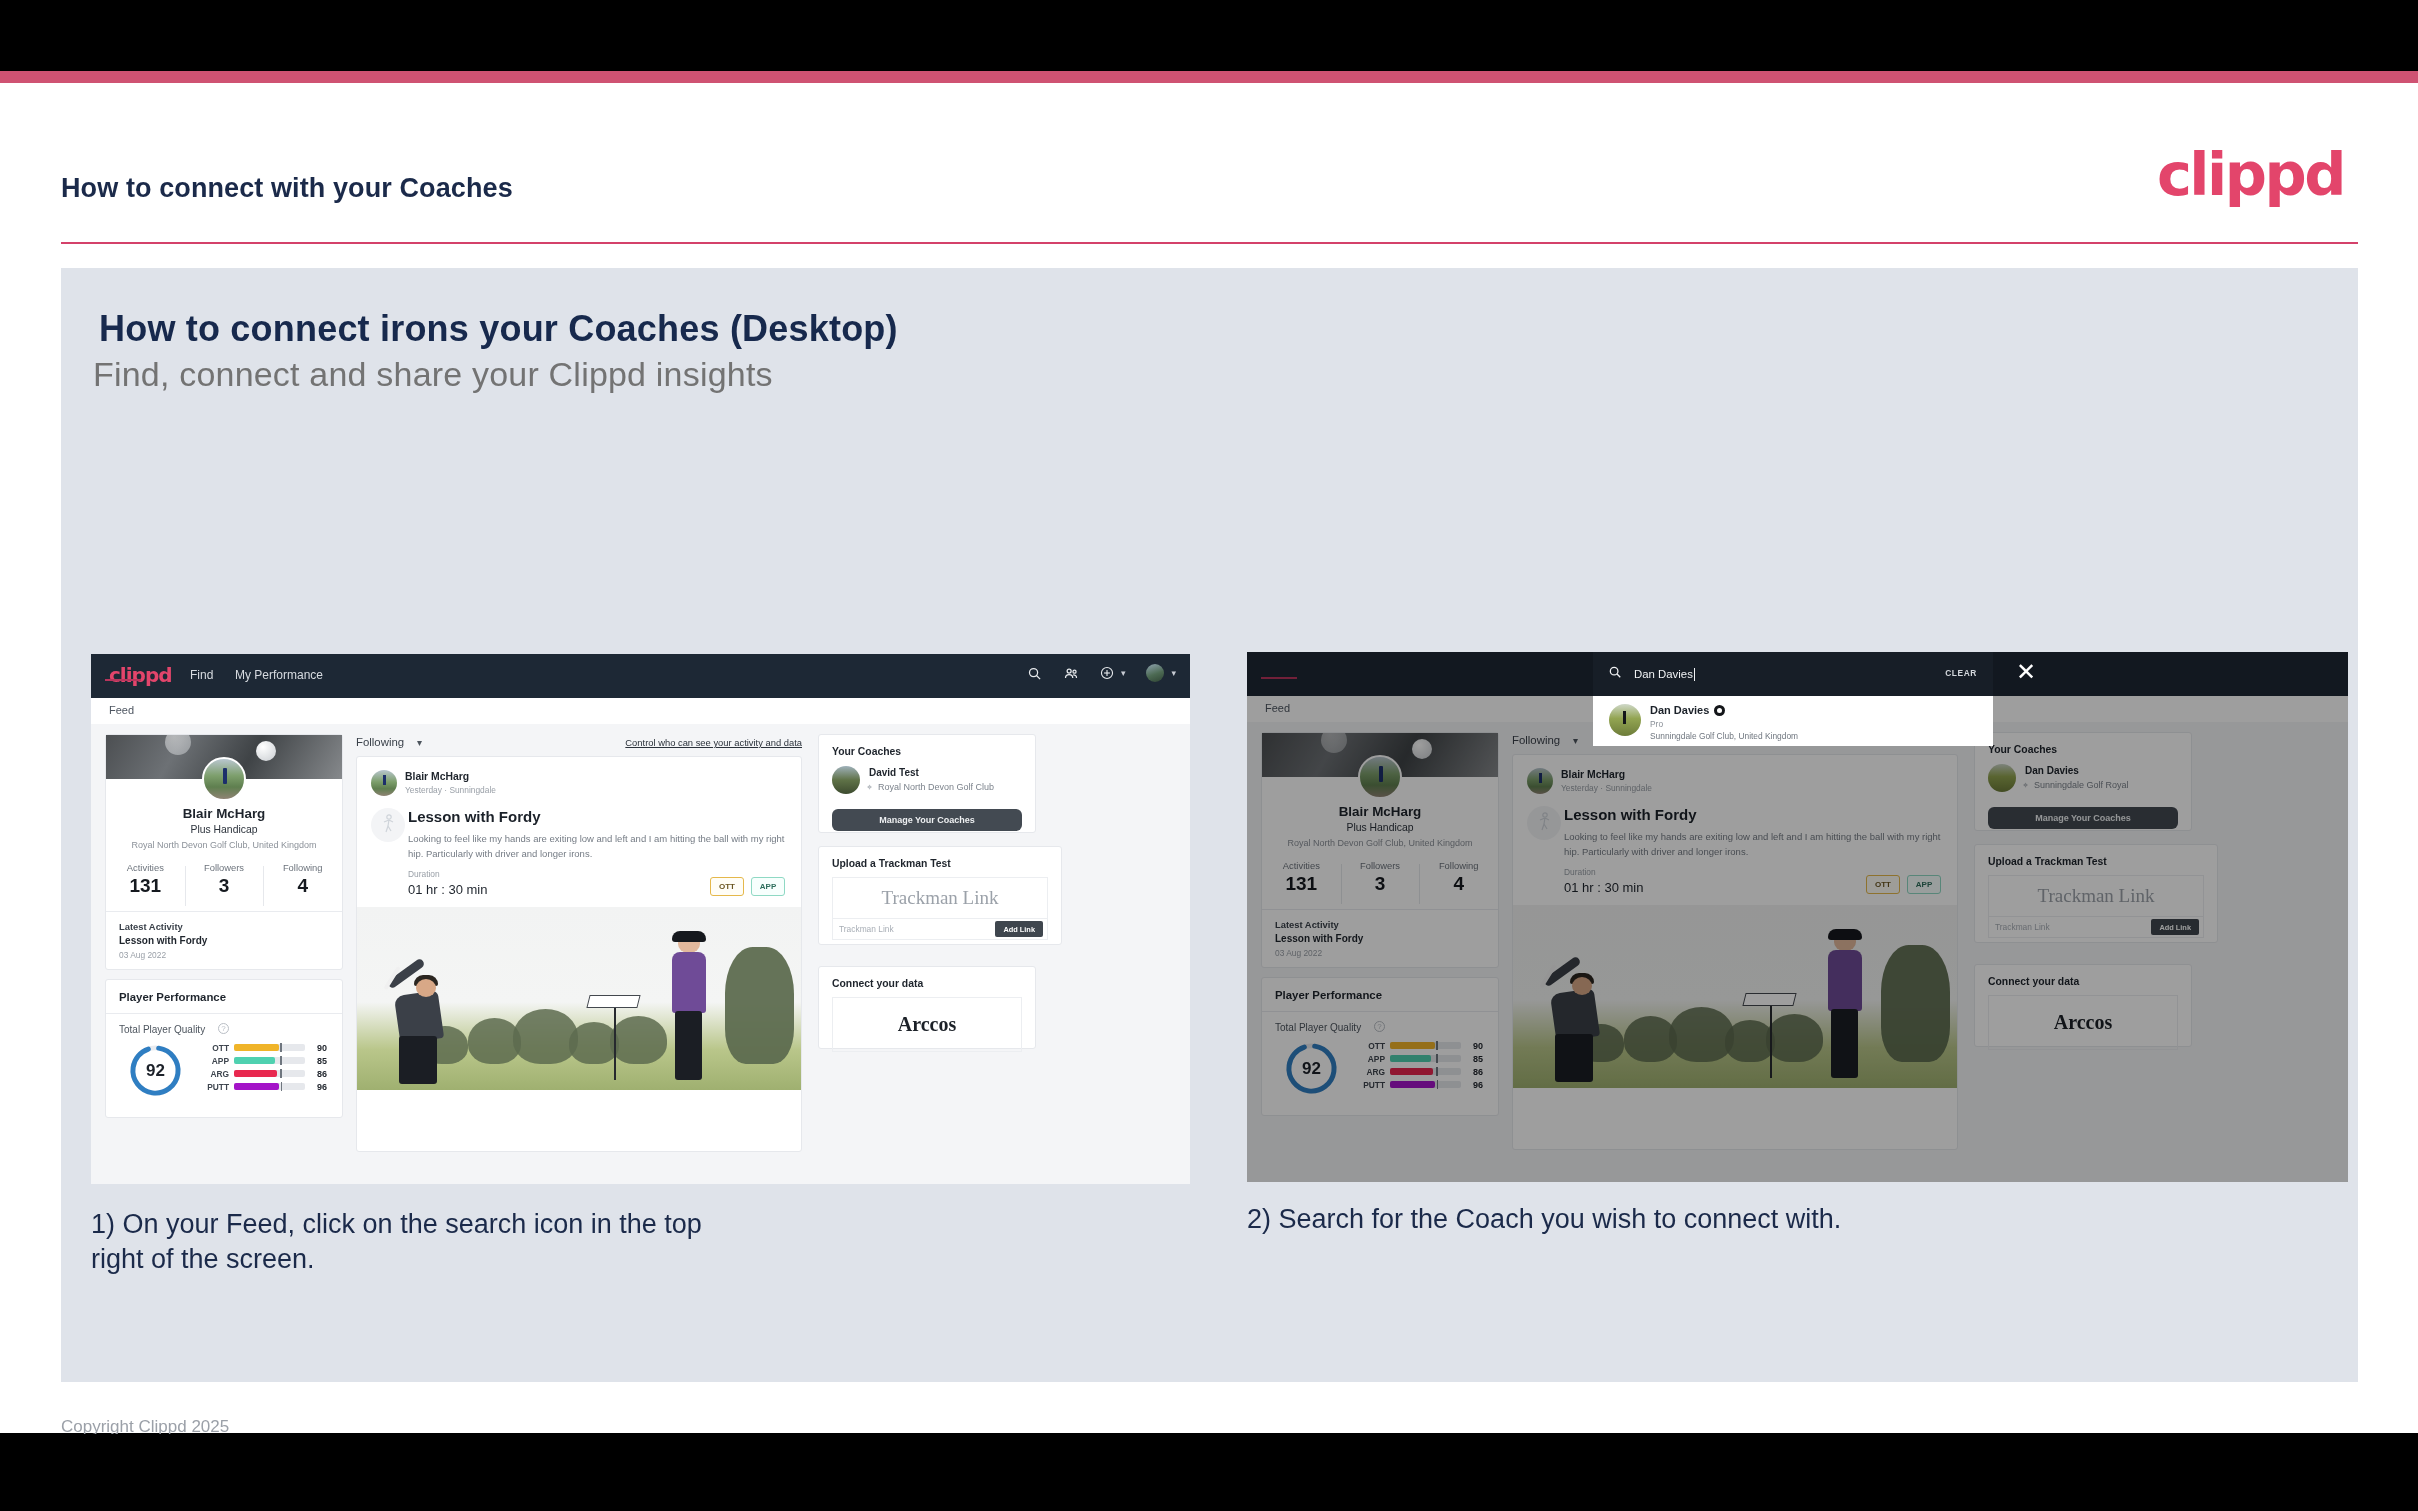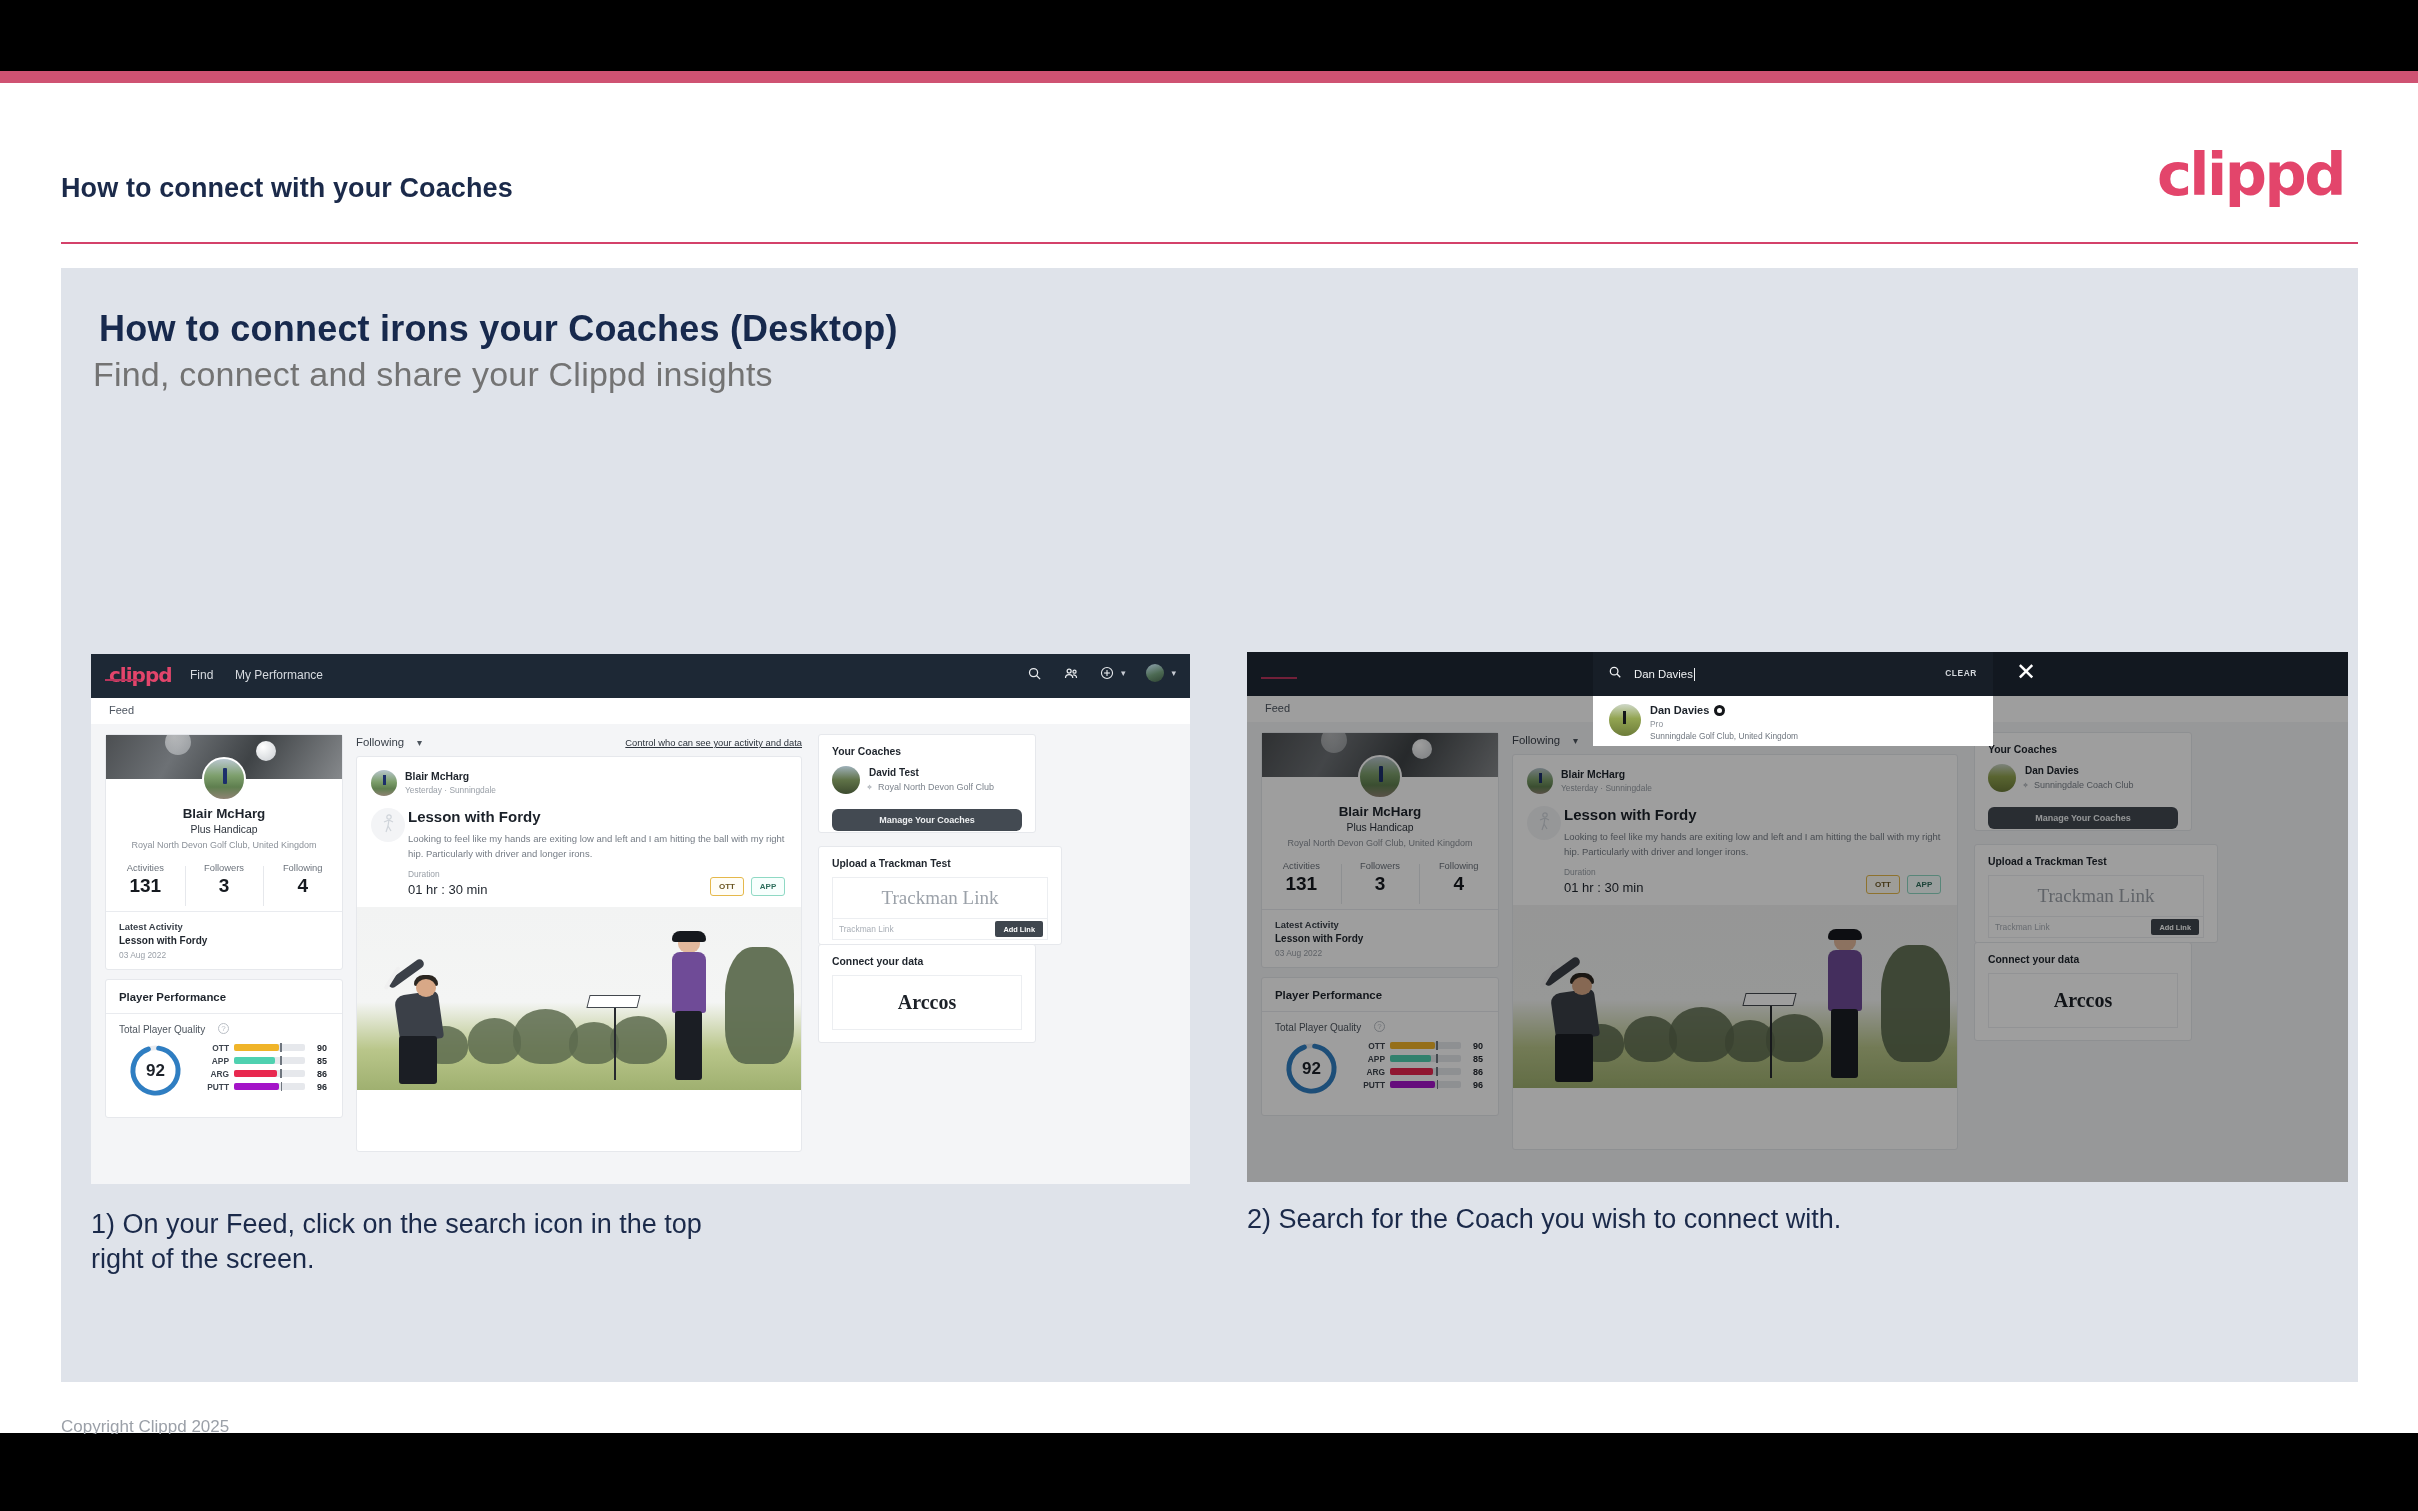--- a/index.html
+++ b/index.html
@@ -192,21 +192,21 @@
   .rc-track { top:122px; width:244px; height:99px; }
   .tm-box { position:absolute; left:13px; right:13px; top:30px; height:42px;
     border:1px solid #eceef1; display:flex; align-items:center; justify-content:center; }
   .tm-word { font-family:"Liberation Serif", serif; font-size:19px; color:#9ba1a9; }
   .tm-row { position:absolute; left:13px; right:13px; top:71px; height:22px;
     border:1px solid #eceef1; border-top:none; display:flex; align-items:center; }
   .tm-ph { font-size:8.4px; color:#a8aeb6; margin-left:6px; }
   .tm-add { position:absolute; right:4px; top:3px; height:16px; padding:0 8px; border-radius:2px;
     background:#3f464e; color:#fff; font-size:7.4px; font-weight:700;
     display:flex; align-items:center; }
-  .rc-data { top:220px; width:218px; height:99px; }
+  .rc-data { top:242px; width:218px; height:83px; }
   .arccos-box { position:absolute; left:13px; right:13px; top:30px; height:55px;
     border:1px solid #eceef1; display:flex; align-items:center; justify-content:center; }
   .arccos-word { font-family:"Liberation Serif", serif; font-size:20px; font-weight:700; color:#1c2128; }
 
   
   .dim { position:absolute; left:0; top:0; width:100%; height:100%;
     background:rgba(0,0,0,.38); }
   .search-bar { position:absolute; left:346px; top:0; width:400px; height:44px;
     background:#171e27; display:flex; align-items:center; }
   .search-bar .mag { margin-left:15px; }
@@ -601,21 +601,21 @@
               </div>
             </div>
           </div>
 
           <div class="rcol">
             <div class="rcard rc-coaches">
               <div class="rc-title">Your Coaches</div>
               <div class="coach-av dd"></div>
               <div class="coach-name">Dan Davies</div>
               <div class="coach-pin">⌖</div>
-              <div class="coach-club">Sunningdale Coach Club</div>
+              <div class="coach-club">Sunningdale Golf Royal</div>
               <div class="btn-dark">Manage Your Coaches</div>
             </div>
             <div class="rcard rc-track">
               <div class="rc-title">Upload a Trackman Test</div>
               <div class="tm-box">
                 <span class="tm-word">Trackman Link</span>
               </div>
               <div class="tm-row">
                 <span class="tm-ph">Trackman Link</span>
                 <span class="tm-add">Add Link</span>

